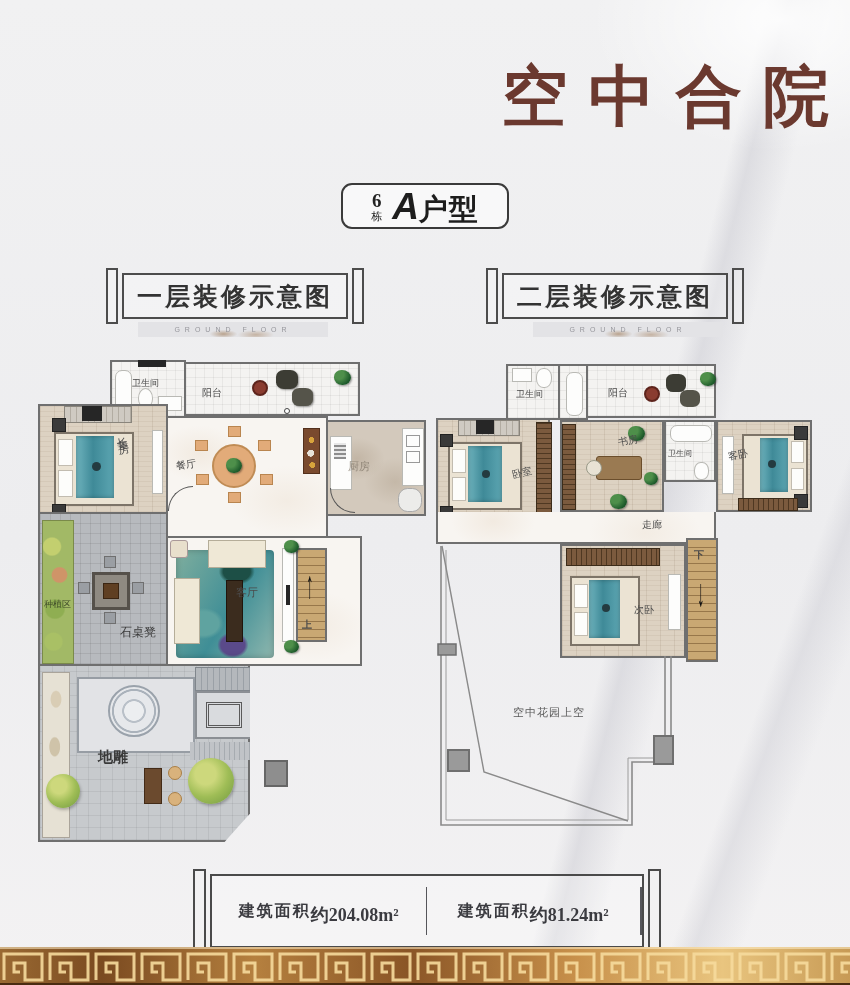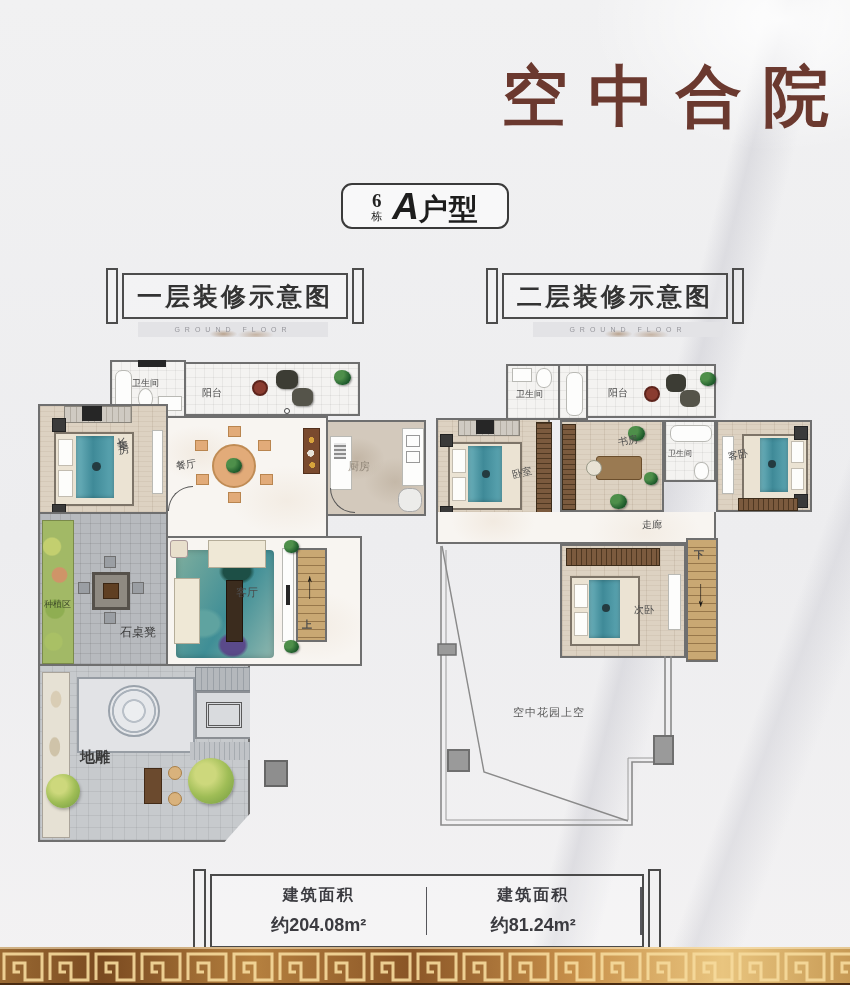--- a/index.html
+++ b/index.html
@@ -107,22 +107,22 @@
       #7a4a2e;border:1px solid #53301c;}
   .shrub{position:absolute;background:
       radial-gradient(circle at 30% 30%, #4e8f4a 0 30%, #1f5c2c 70%, #143f1e 100%);
       border-radius:45% 55% 50% 50%;box-shadow:1px 1px 2px rgba(0,0,0,.4);}
   
   .stats{position:absolute;left:210px;top:874px;width:430px;height:70px;border:2px solid #4a4a4a;
     background:rgba(255,255,255,.22);display:flex;align-items:center;}
   .stats::before,.stats::after{content:"";position:absolute;top:-7px;width:9px;height:80px;
     border:2px solid #4a4a4a;}
   .stats::before{left:-19px;} .stats::after{right:-19px;}
-  .stat{flex:1;display:flex;flex-direction:column;align-items:center;justify-content:center;
-    font-family:Liberation Sans, sans-serif;font-weight:bold;color:#3b3b40;
+  .stat{flex:1;display:flex;flex-direction:row;align-items:center;justify-content:center;
+    font-family:Liberation Serif, serif;font-weight:bold;color:#3b3b40;
     padding:0 2px;}
   .stat .lab{font-size:16px;letter-spacing:2px;white-space:nowrap;}
   .stat .val{font-size:18px;margin-top:7px;white-space:nowrap;}
   .stat-div{width:1px;height:48px;background:#55555a;}
   .footer{position:absolute;left:0;bottom:0;width:850px;height:38px;}
   .void-label{position:absolute;font-size:11px;color:#5a5a5a;letter-spacing:1px;}
   .whitebox{position:absolute;background:#fdfdfc;border:1px solid #b9b9b4;}
 </style>
 </head>
 <body>
@@ -275,21 +275,21 @@
 
     <div class="r-label" style="left:96px;top:19px;font-size:9px;">卫生间</div>
     <div class="r-label" style="left:166px;top:28px;">阳台</div>
     <div class="r-label v-label" style="left:76px;top:70px;font-size:11px;transform:rotate(-12deg);">长辈房</div>
     <div class="r-label" style="left:140px;top:100px;transform:rotate(-8deg);">餐厅</div>
     <div class="r-label" style="left:312px;top:101px;color:#93897b;font-size:11px;">厨房</div>
     <div class="r-label" style="left:200px;top:227px;font-size:11px;">客厅</div>
     <div class="r-label" style="left:266px;top:260px;font-weight:bold;">上</div>
     <div class="r-label" style="left:8px;top:240px;font-size:9px;color:#3e4a28;">种植区</div>
     <div class="r-label" style="left:84px;top:266px;font-size:12px;font-weight:normal;color:#3a3a3a;">石桌凳</div>
-    <div class="r-label" style="left:44px;top:390px;font-size:15px;font-weight:bold;color:#3a3a3a;">地雕</div>
+    <div class="r-label" style="left:62px;top:390px;font-size:15px;font-weight:bold;color:#3a3a3a;">地雕</div>
   </div>
 
   <div class="plan" style="left:436px;top:358px;width:380px;height:470px;">
 
     <div class="room tile" style="left:70px;top:6px;width:54px;height:56px;">
       <div class="whitebox" style="left:4px;top:2px;width:18px;height:12px;"></div>
       <div class="whitebox" style="left:28px;top:2px;width:14px;height:18px;border-radius:45%;"></div>
     </div>
     <div class="room tile" style="left:122px;top:6px;width:30px;height:56px;">
       <div class="whitebox" style="left:6px;top:6px;width:15px;height:42px;border-radius:7px;"></div>

